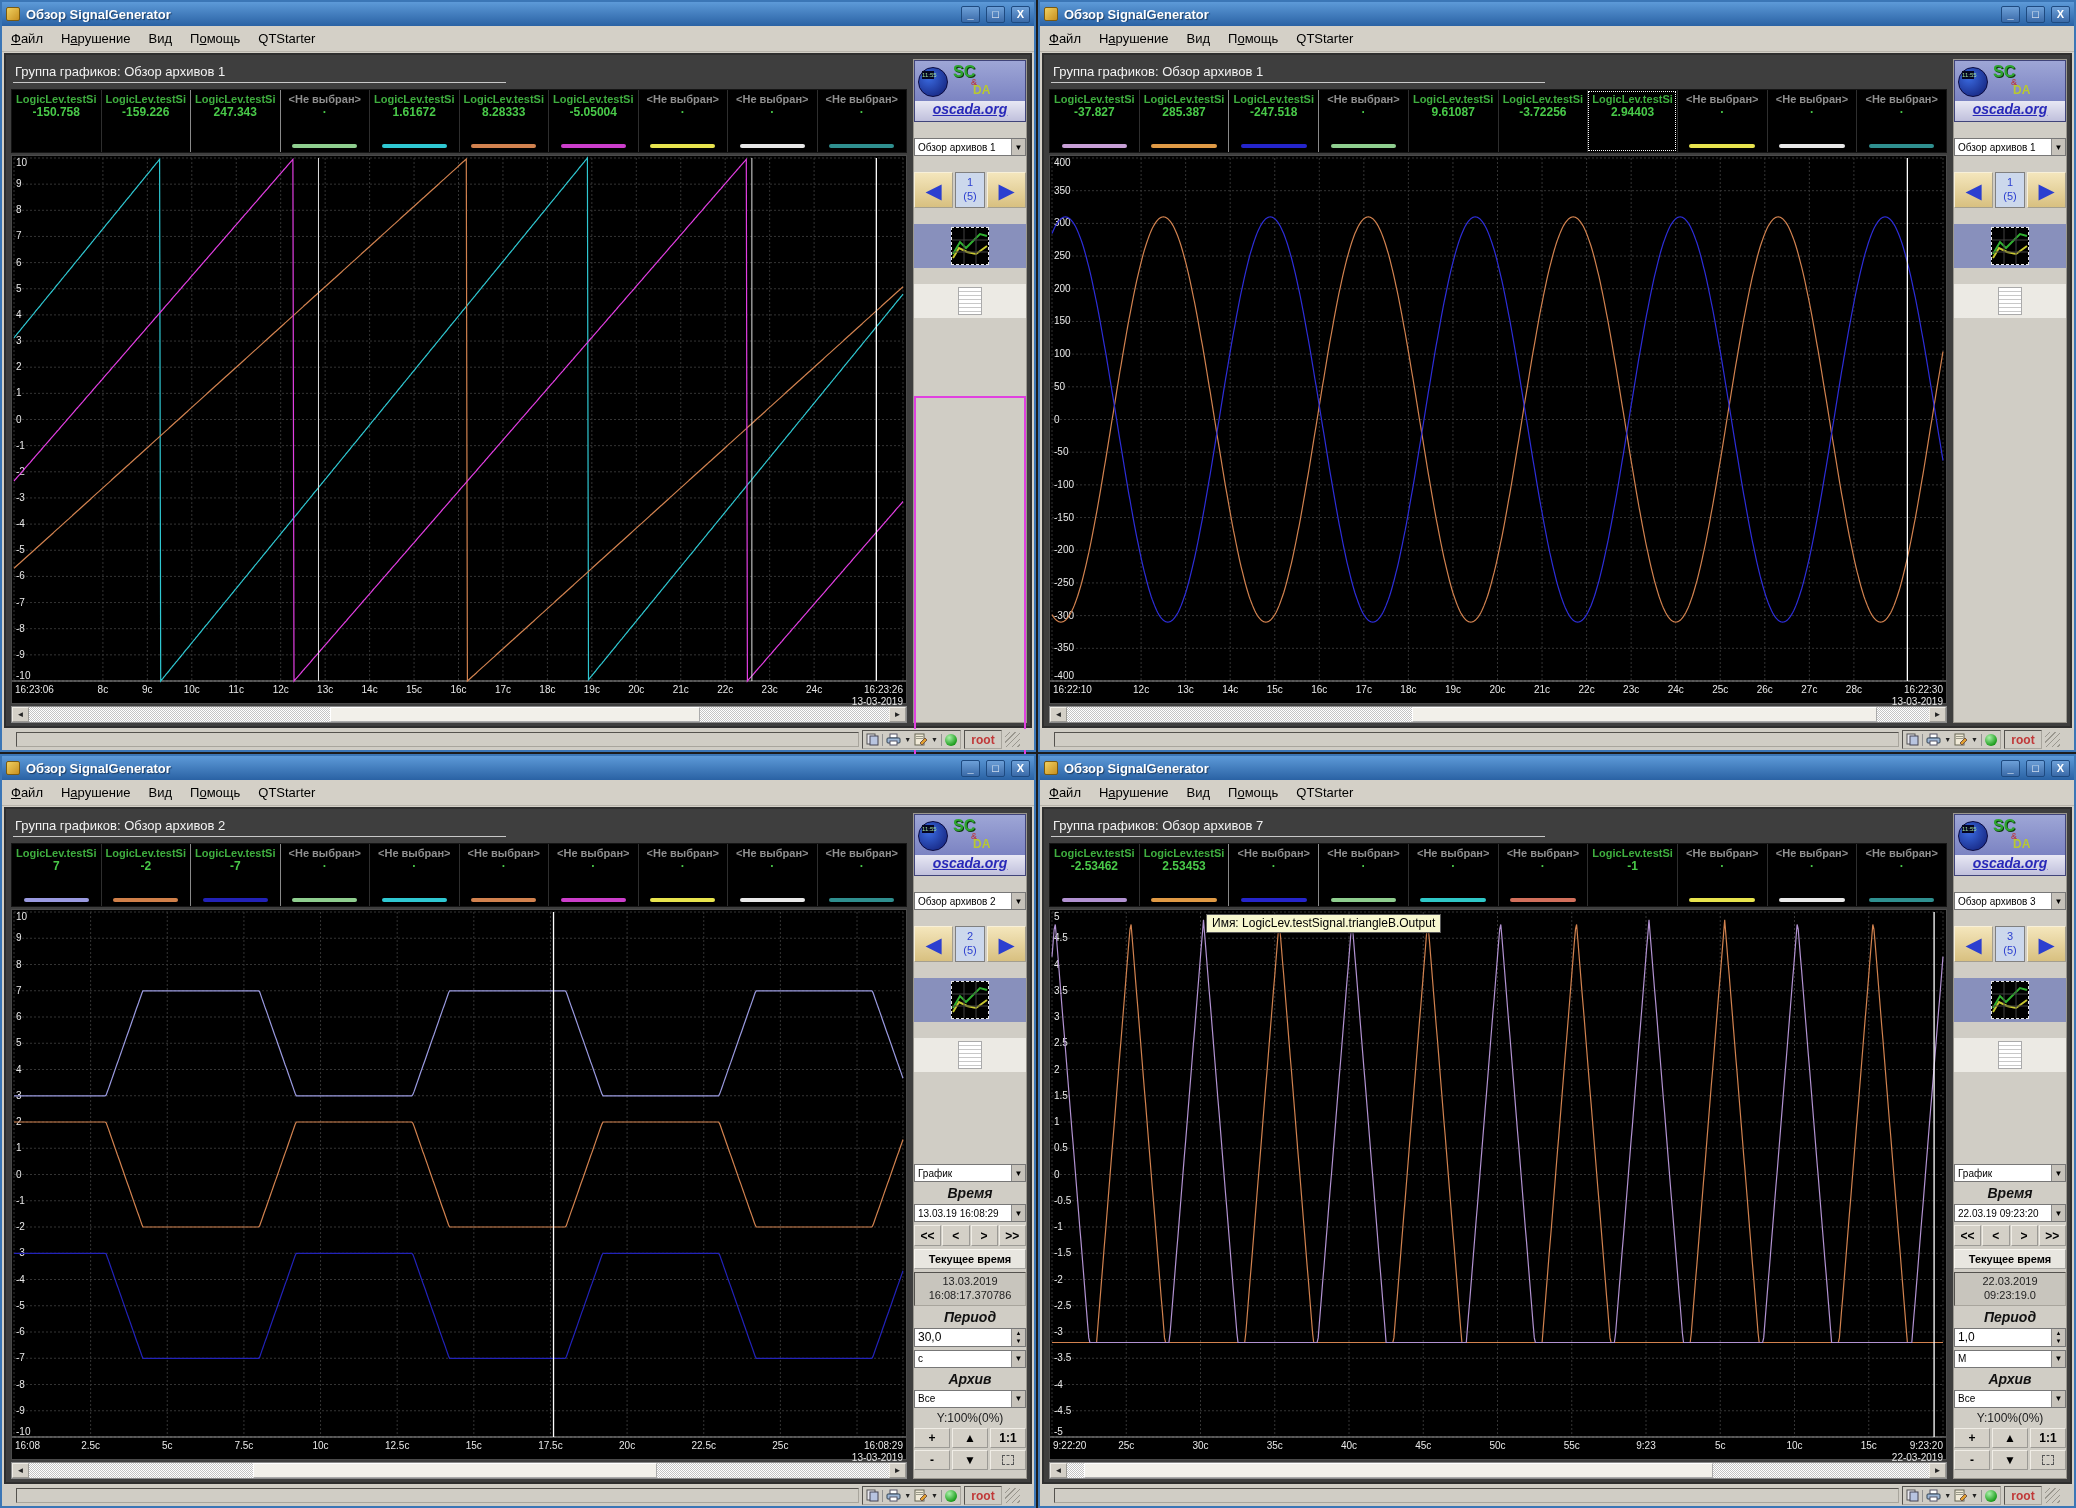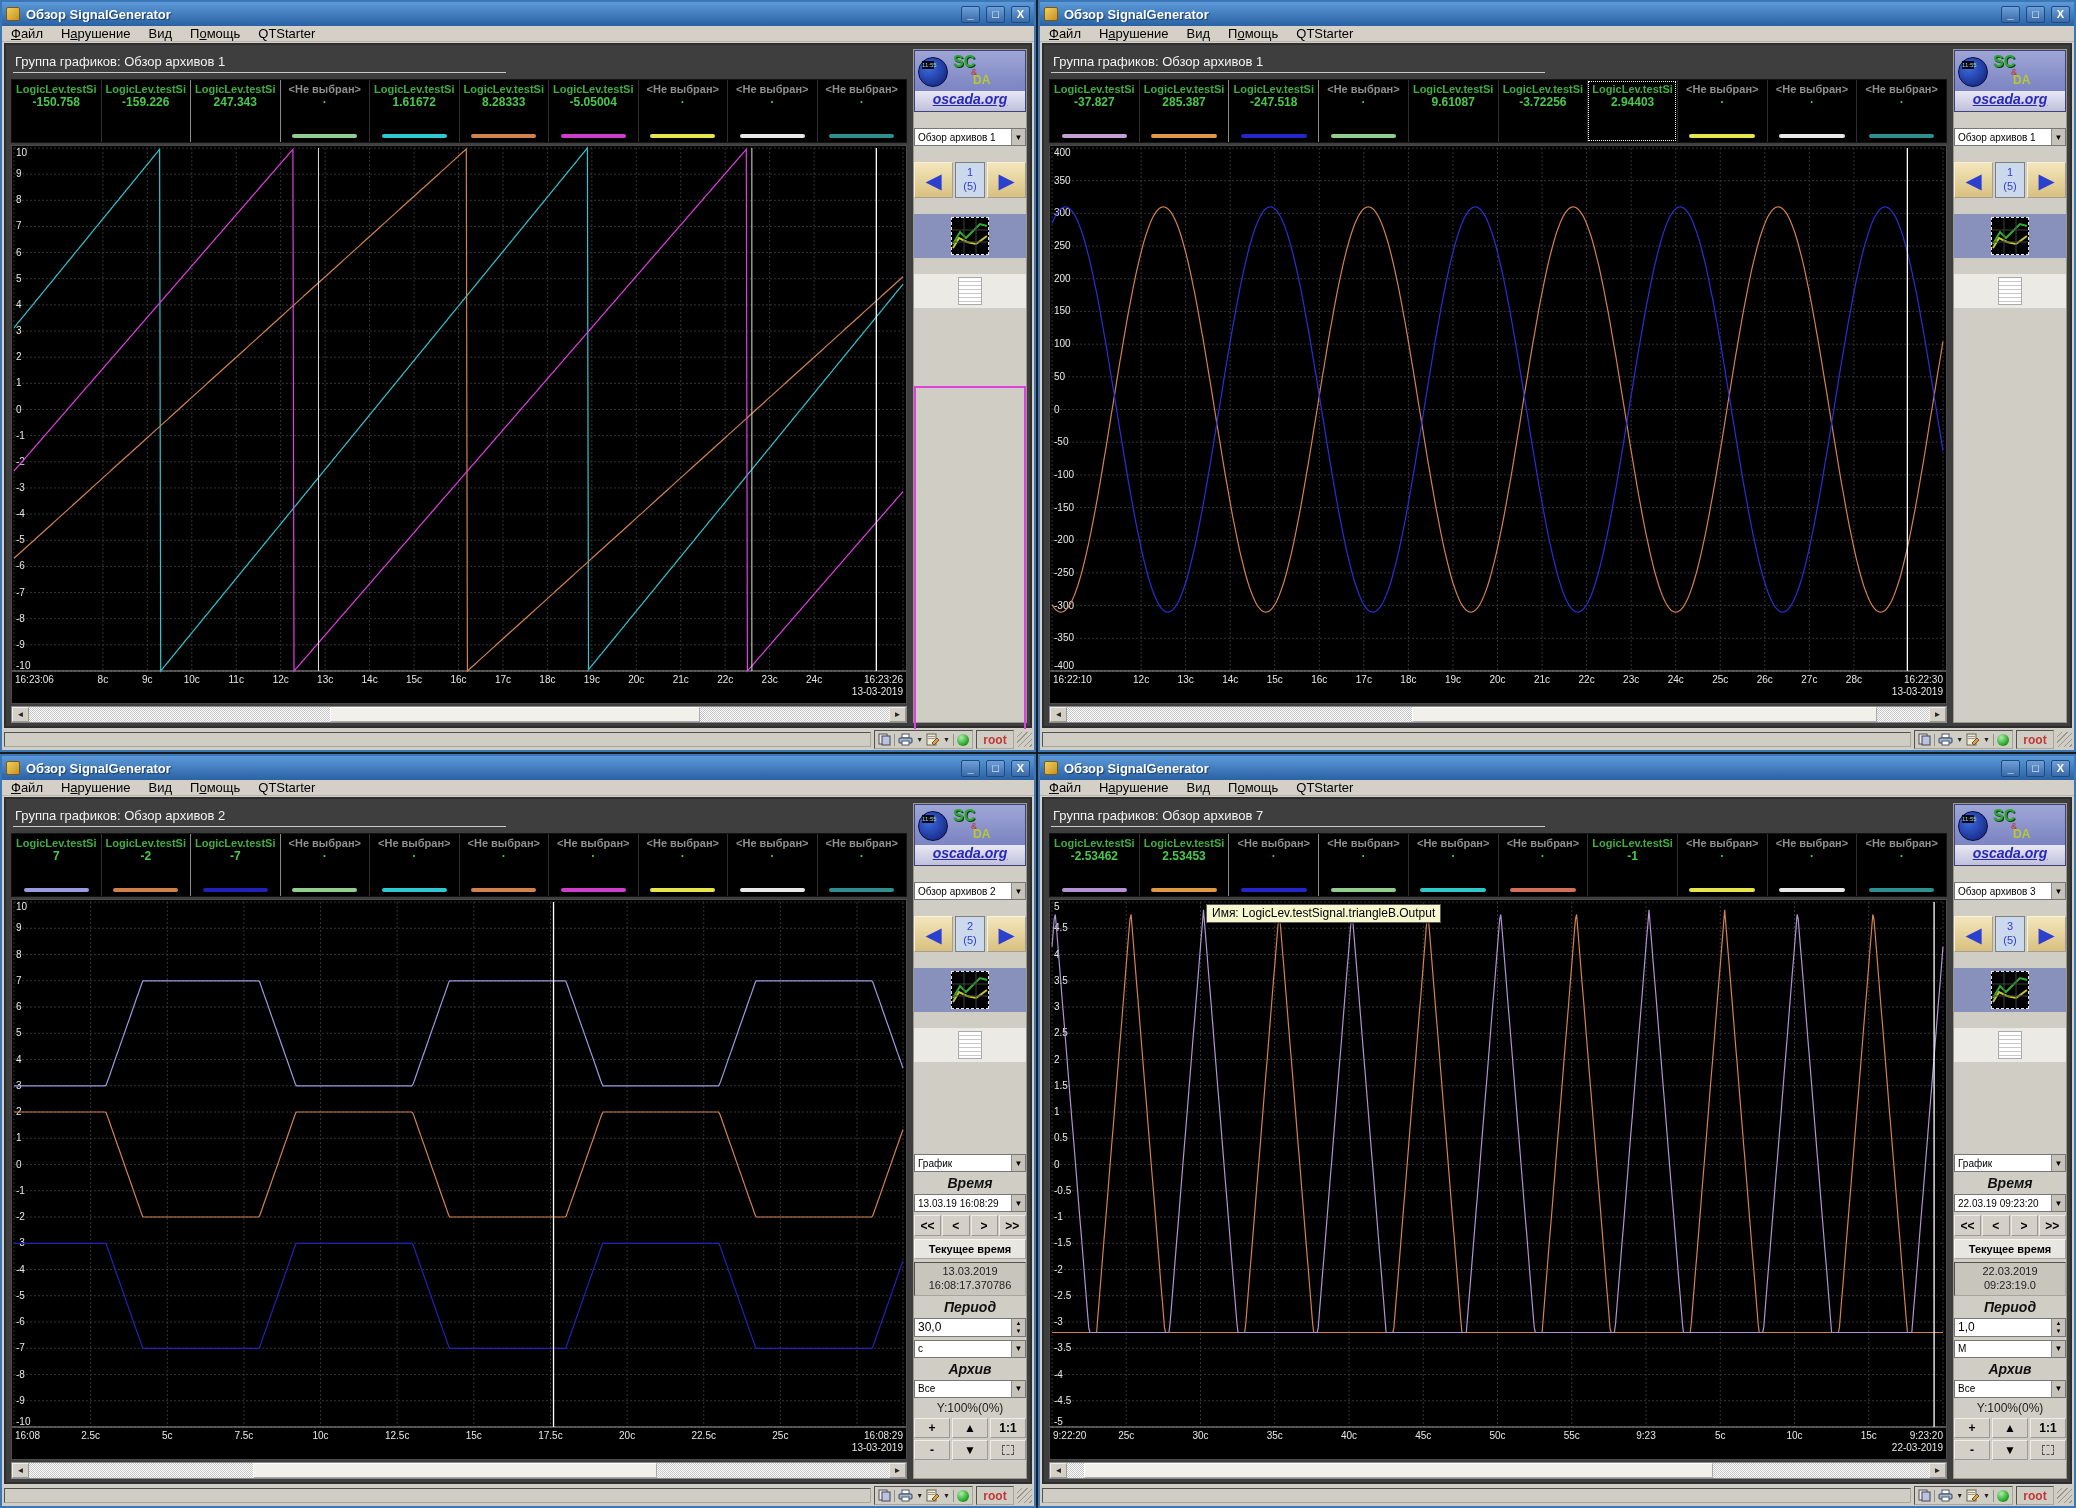--- a/index.html
+++ b/index.html
@@ -15,21 +15,21 @@
   .titlebar { height:24px; background:linear-gradient(#5d9ad8,#2a62a4);
     display:flex; align-items:center; padding:0 4px; gap:6px; flex:none; }
   .app-icon { width:14px; height:14px; background:linear-gradient(135deg,#f0d060,#c89020);
     border:1px solid #7a5a10; border-radius:2px; }
   .title-text { color:#fff; font-weight:bold; font-size:13px; flex:1;
     text-shadow:1px 1px 1px #1a3a60; white-space:nowrap; overflow:hidden; }
   .tb-btn { width:19px; height:17px; background:linear-gradient(#6da0d8,#3a6aa8);
     border:1px solid #1e4a80; border-radius:2px; color:#fff; font-size:11px; font-weight:bold;
     display:flex; align-items:center; justify-content:center; line-height:1; }
 
-  .menubar { height:16px; background:#d4d0c7; display:flex; align-items:center;
+  .menubar { height:26px; background:#d4d0c7; display:flex; align-items:center;
     font-size:13px; color:#000; flex:none; border-bottom:1px solid #b8b4ab; }
   .menu-item { padding:1px 9px; white-space:nowrap; }
   .menu-item u { text-decoration:underline; }
 
   .content { flex:1; margin:1px 2px 1px 2px; border:2px solid #2e2e2e;
     background:#3e3e3e; padding:4px 3px 3px 5px; display:flex; gap:6px; min-height:0; }
   .main-col { flex:1; display:flex; flex-direction:column; min-width:0; }
   .group-label { color:#f2f2f2; font-size:13px; padding:5px 2px 3px 4px; white-space:nowrap; }
   .group-underline { border-bottom:1px solid #c8c8c8; width:55%; margin:0 0 6px 2px; }
 
@@ -113,21 +113,21 @@
   .spin-btns { width:14px; background:#c6c2ba; border-left:1px solid #888; display:flex;
     flex-direction:column; font-size:6px; line-height:1; }
   .spin-btns div { flex:1; display:flex; align-items:center; justify-content:center; }
   .yzoom { font-size:12px; text-align:center; color:#222; }
   .zoom-grid { display:grid; grid-template-columns:1fr 1fr 1fr; gap:2px; }
   .zg-btn { height:20px; background:#d4d0c7; border:1px outset #f0ede6; font-weight:bold;
     font-size:12px; display:flex; align-items:center; justify-content:center; }
   .dash-rect { width:12px; height:10px; border:1px dashed #555; }
 
   .statusbar { height:21px; background:#d0cdc5; display:flex; align-items:center;
-    padding:1px 2px; gap:3px; flex:none; }
+    padding:1px 14px; gap:3px; flex:none; }
   .status-main { flex:1; height:15px; border:1px inset #a8a59d; }
   .status-icons { height:19px; border:1px inset #a8a59d; display:flex; align-items:center;
     padding:0 3px; gap:3px; }
   .s-sep { width:1px; height:12px; background:#909090; }
   .s-arrow { font-size:7px; color:#222; }
   .led { width:12px; height:12px; border-radius:50%;
     background:radial-gradient(circle at 35% 30%, #a8f0a8, #1f9f1f 70%, #0a5a0a); }
   .status-root { width:38px; height:19px; border:1px inset #a8a59d; color:#c03838;
     font-weight:bold; font-size:12px; display:flex; align-items:center; justify-content:center; }
   .grip { width:15px; height:15px;

